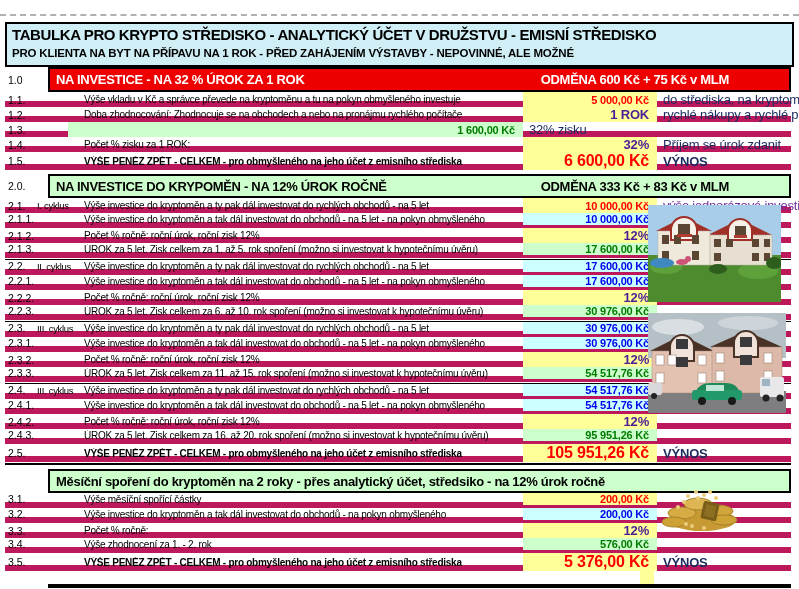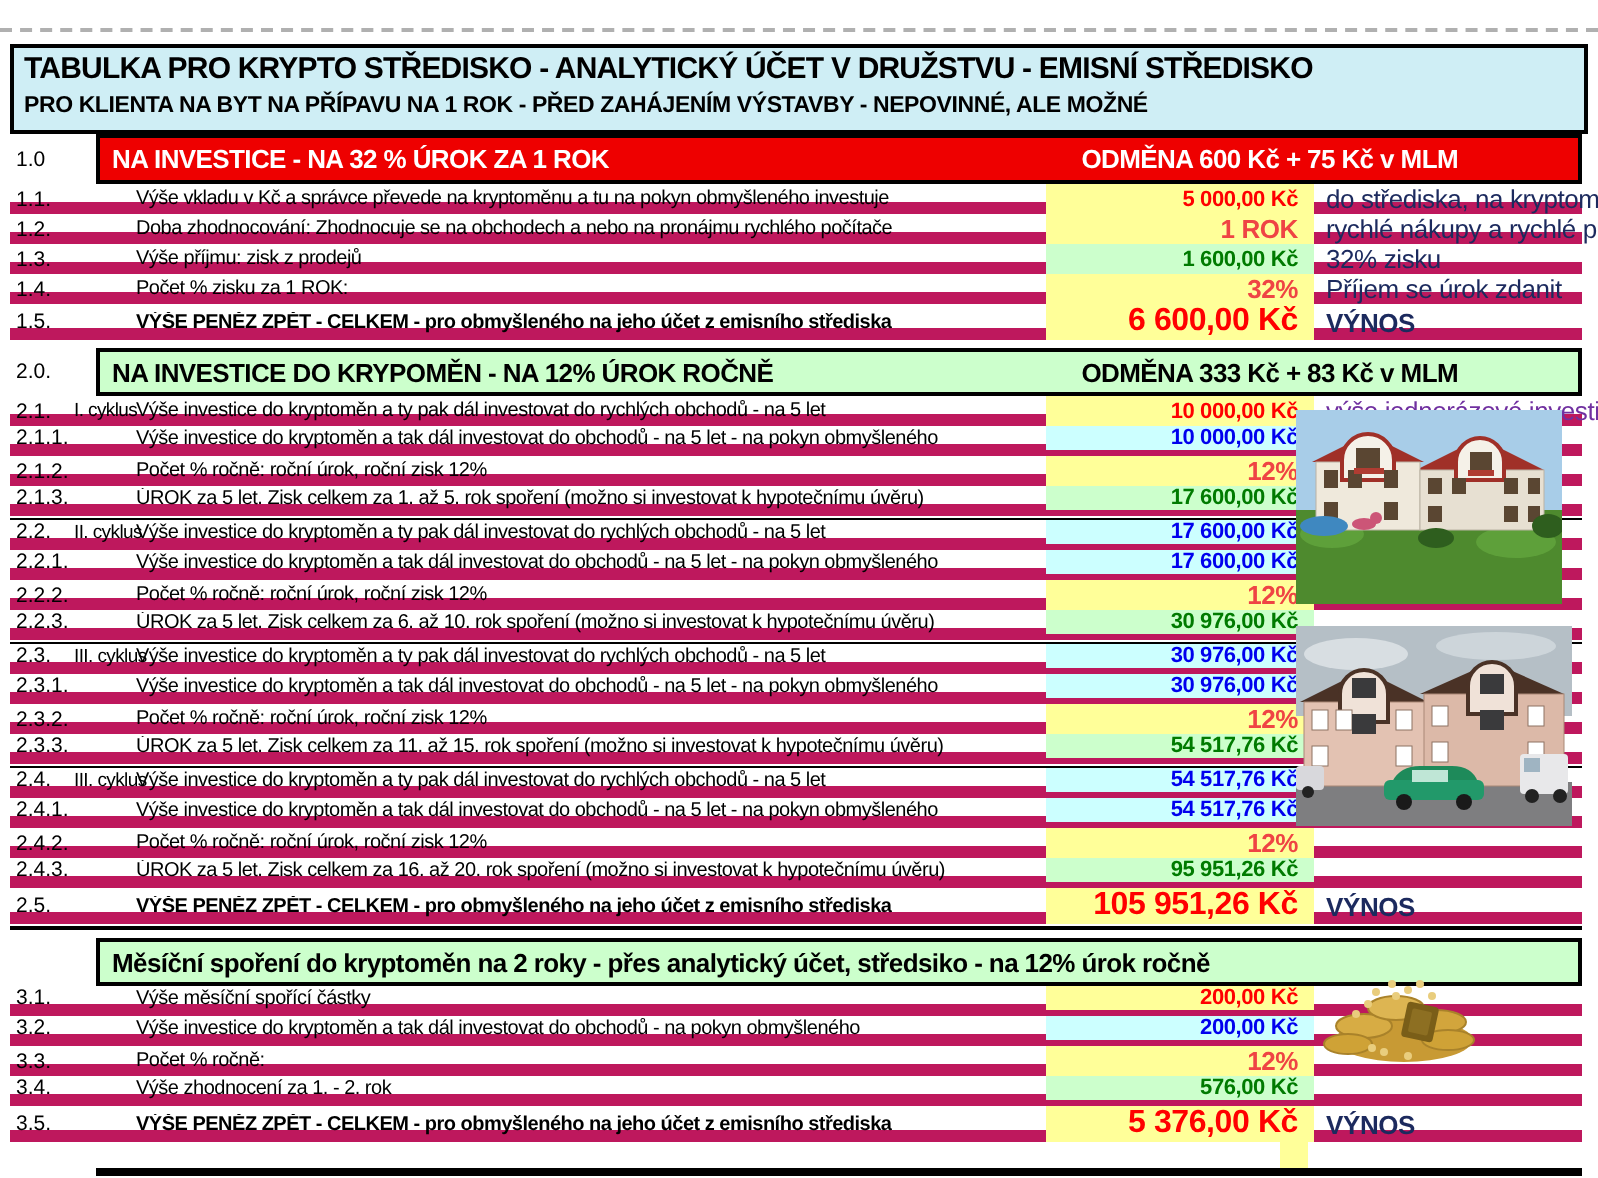--- a/index.html
+++ b/index.html
@@ -18,29 +18,29 @@
   .data-row{display:grid;grid-template-columns:32px 31px 1fr 134px 134px;height:15px;
             align-items:center;border-bottom:6px solid #be185d;}
   .data-row.total{height:18px;}
   .band-row{display:grid;grid-template-columns:43px 1fr;align-items:stretch;}
   .band-row .band{border:2px solid #000;display:flex;justify-content:space-between;align-items:center;
                   padding:0 60px 0 6px;font-weight:bold;font-size:13px;letter-spacing:-0.3px;white-space:nowrap;}
   .band-red{background:#ee0000;color:#fff;height:21px;}
   .band-green{background:#ccffcc;color:#000;height:20px;}
   .cell-num{font-size:10.5px;padding-left:3px;align-self:center;}
   .cell-cycle{font-size:9.5px;letter-spacing:-0.3px;white-space:nowrap;}
-  .cell-desc{font-size:10px;letter-spacing:-0.25px;white-space:nowrap;overflow:hidden;}
+  .cell-desc{font-size:10px;letter-spacing:-0.25px;white-space:nowrap;overflow:hidden;margin-left:16px;}
   .cell-desc.bold{font-weight:bold;}
   .cell-value{height:100%;display:flex;align-items:center;justify-content:flex-end;
               padding-right:8px;box-sizing:border-box;font-weight:bold;font-size:11px;letter-spacing:-0.2px;white-space:nowrap;}
   .cell-note{font-size:13px;padding-left:6px;color:#1c2a5e;letter-spacing:-0.2px;white-space:nowrap;}
   .note-bold{font-weight:bold;}
   .note-violet{color:#7030a0;}
   .v-yellow{background:#ffff99;} .v-blue{background:#ccffff;} .v-green{background:#ccffcc;}
-  .t-red{color:#ff0000;} .t-blue{color:#0000ee;} .t-green{color:#007b00;} .t-black{color:#ef4444;}
+  .t-red{color:#ff0000;} .t-blue{color:#0000ee;} .t-green{color:#007b00;} .t-black{color:#4c1d95;}
   .v-mid{font-size:13px;} .v-large{font-size:16px;}
   .sep{height:2px;border-bottom:1px solid #000;}
   .dsep{height:3px;border-bottom:2px solid #000;}
   .gap{height:4px;}
   .empty{height:13px;position:relative;}
   .empty .strip{position:absolute;left:635px;top:0;width:14px;height:13px;background:#ffff99;}
   .dline{height:3px;border-top:2px solid #000;border-bottom:2px solid #000;margin-left:43px;}
   
   .pic{position:absolute;}
   #pic-render{left:648px;top:205px;}
@@ -77,21 +77,20 @@
       <div class="trow data-row">
         <div class="cell-num">1.2.</div>
         <div class="cell-cycle"></div>
         <div class="cell-desc">Doba zhodnocování: Zhodnocuje se na obchodech a nebo na pronájmu rychlého počítače</div>
         <div class="cell-value v-yellow t-black v-mid">1 ROK</div>
         <div class="cell-note">rychlé nákupy a rychlé prodeje</div>
       </div>
       <div class="trow data-row">
         <div class="cell-num">1.3.</div>
         <div class="cell-cycle"></div>
-        <div class="cell-desc">Výše příjmu: zisk z prodejů</div>
         <div class="cell-value v-green t-green">1 600,00 Kč</div>
         <div class="cell-note">32% zisku</div>
       </div>
       <div class="trow data-row">
         <div class="cell-num">1.4.</div>
         <div class="cell-cycle"></div>
         <div class="cell-desc">Počet % zisku za 1 ROK:</div>
         <div class="cell-value v-yellow t-black v-mid">32%</div>
         <div class="cell-note">Příjem se úrok zdanit</div>
       </div>

